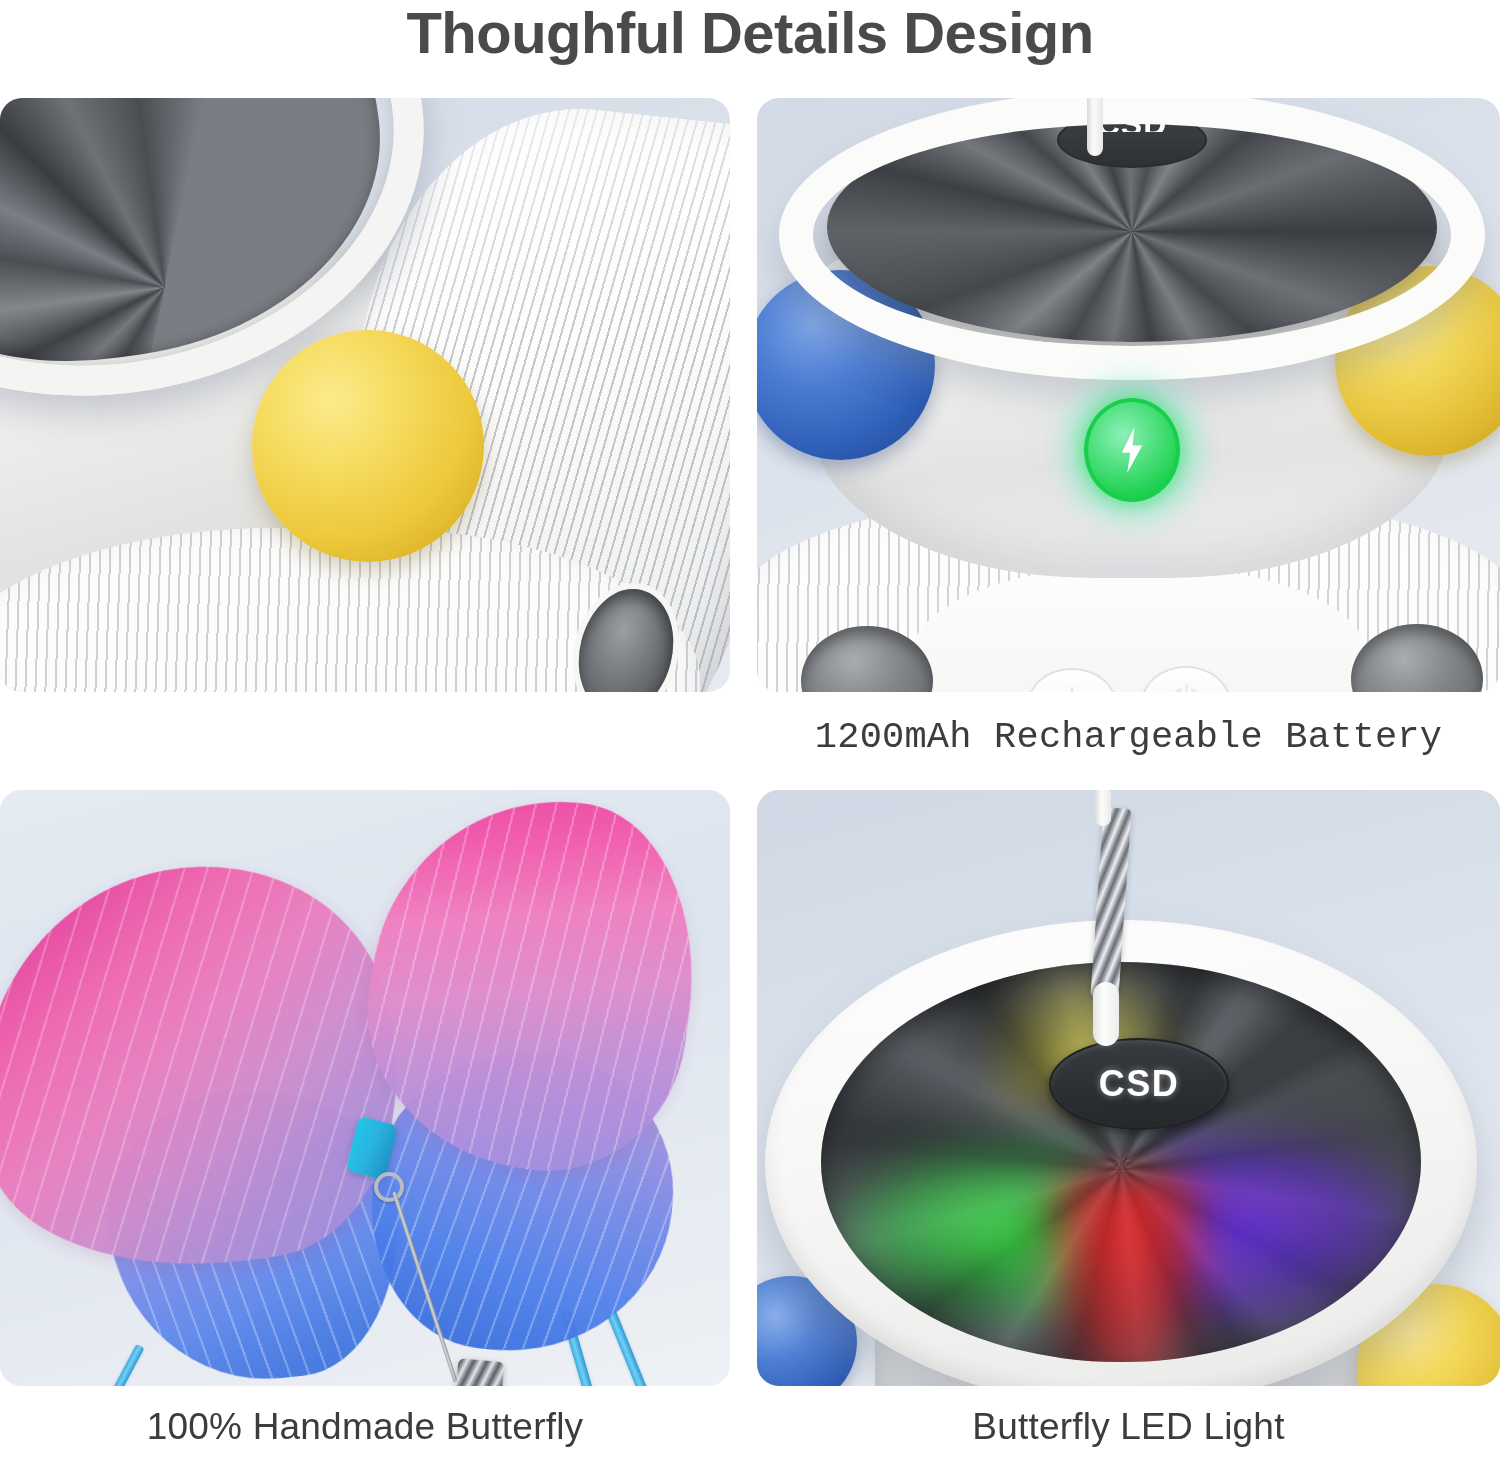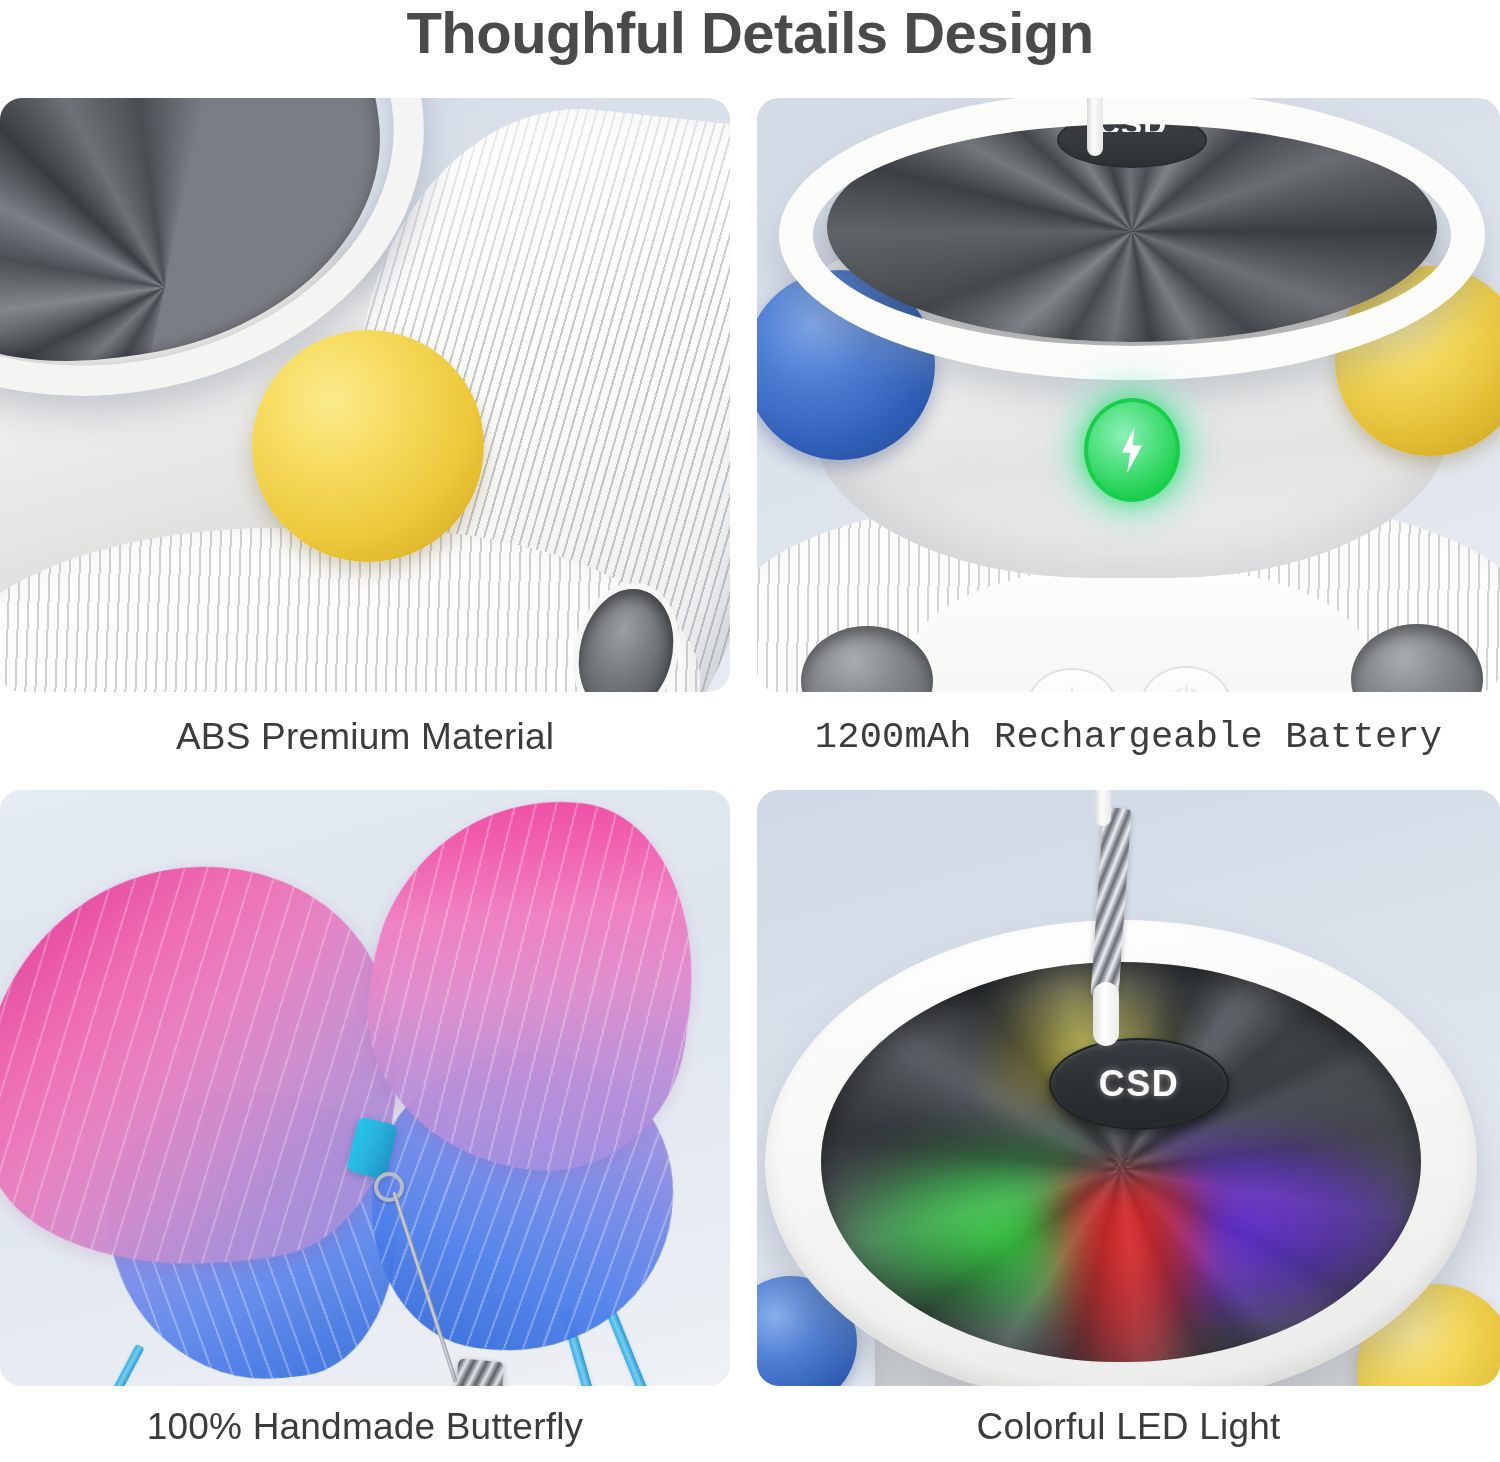--- a/index.html
+++ b/index.html
@@ -497,21 +497,20 @@
   <div class="panel p-tl">
     <div class="tl-body"></div>
     <div class="tl-ribs"></div>
     <div class="tl-ribs-shade"></div>
     <div class="tl-skirt"></div>
     <div class="tl-turntable"></div>
     <div class="tl-turn-rim"></div>
     <div class="tl-ball"></div>
     <div class="tl-hole"></div>
   </div>
-  <div class="caption cap-tl">ABS Premium Material</div>
 
   <div class="panel p-tr">
     <div class="tr-base"></div>
     <div class="tr-base-plain"></div>
     <div class="tr-collar"></div>
     <div class="tr-ball-blue"></div>
     <div class="tr-ball-yellow"></div>
     <div class="tr-turntable"></div>
     <div class="tr-turn-hub"></div>
     <div class="tr-logo">CSD</div>
@@ -582,15 +581,15 @@
     </div>
 
     <div class="br-hub">
       <span class="br-logo">CSD</span>
     </div>
 
     <div class="br-spring"></div>
     <div class="br-tip"></div>
     <div class="br-connector"></div>
   </div>
-  <div class="caption cap-br">Colorful LED Light</div>
+  <div class="caption cap-br">Butterfly LED Light</div>
 
 </div>
 
 </body></html>

